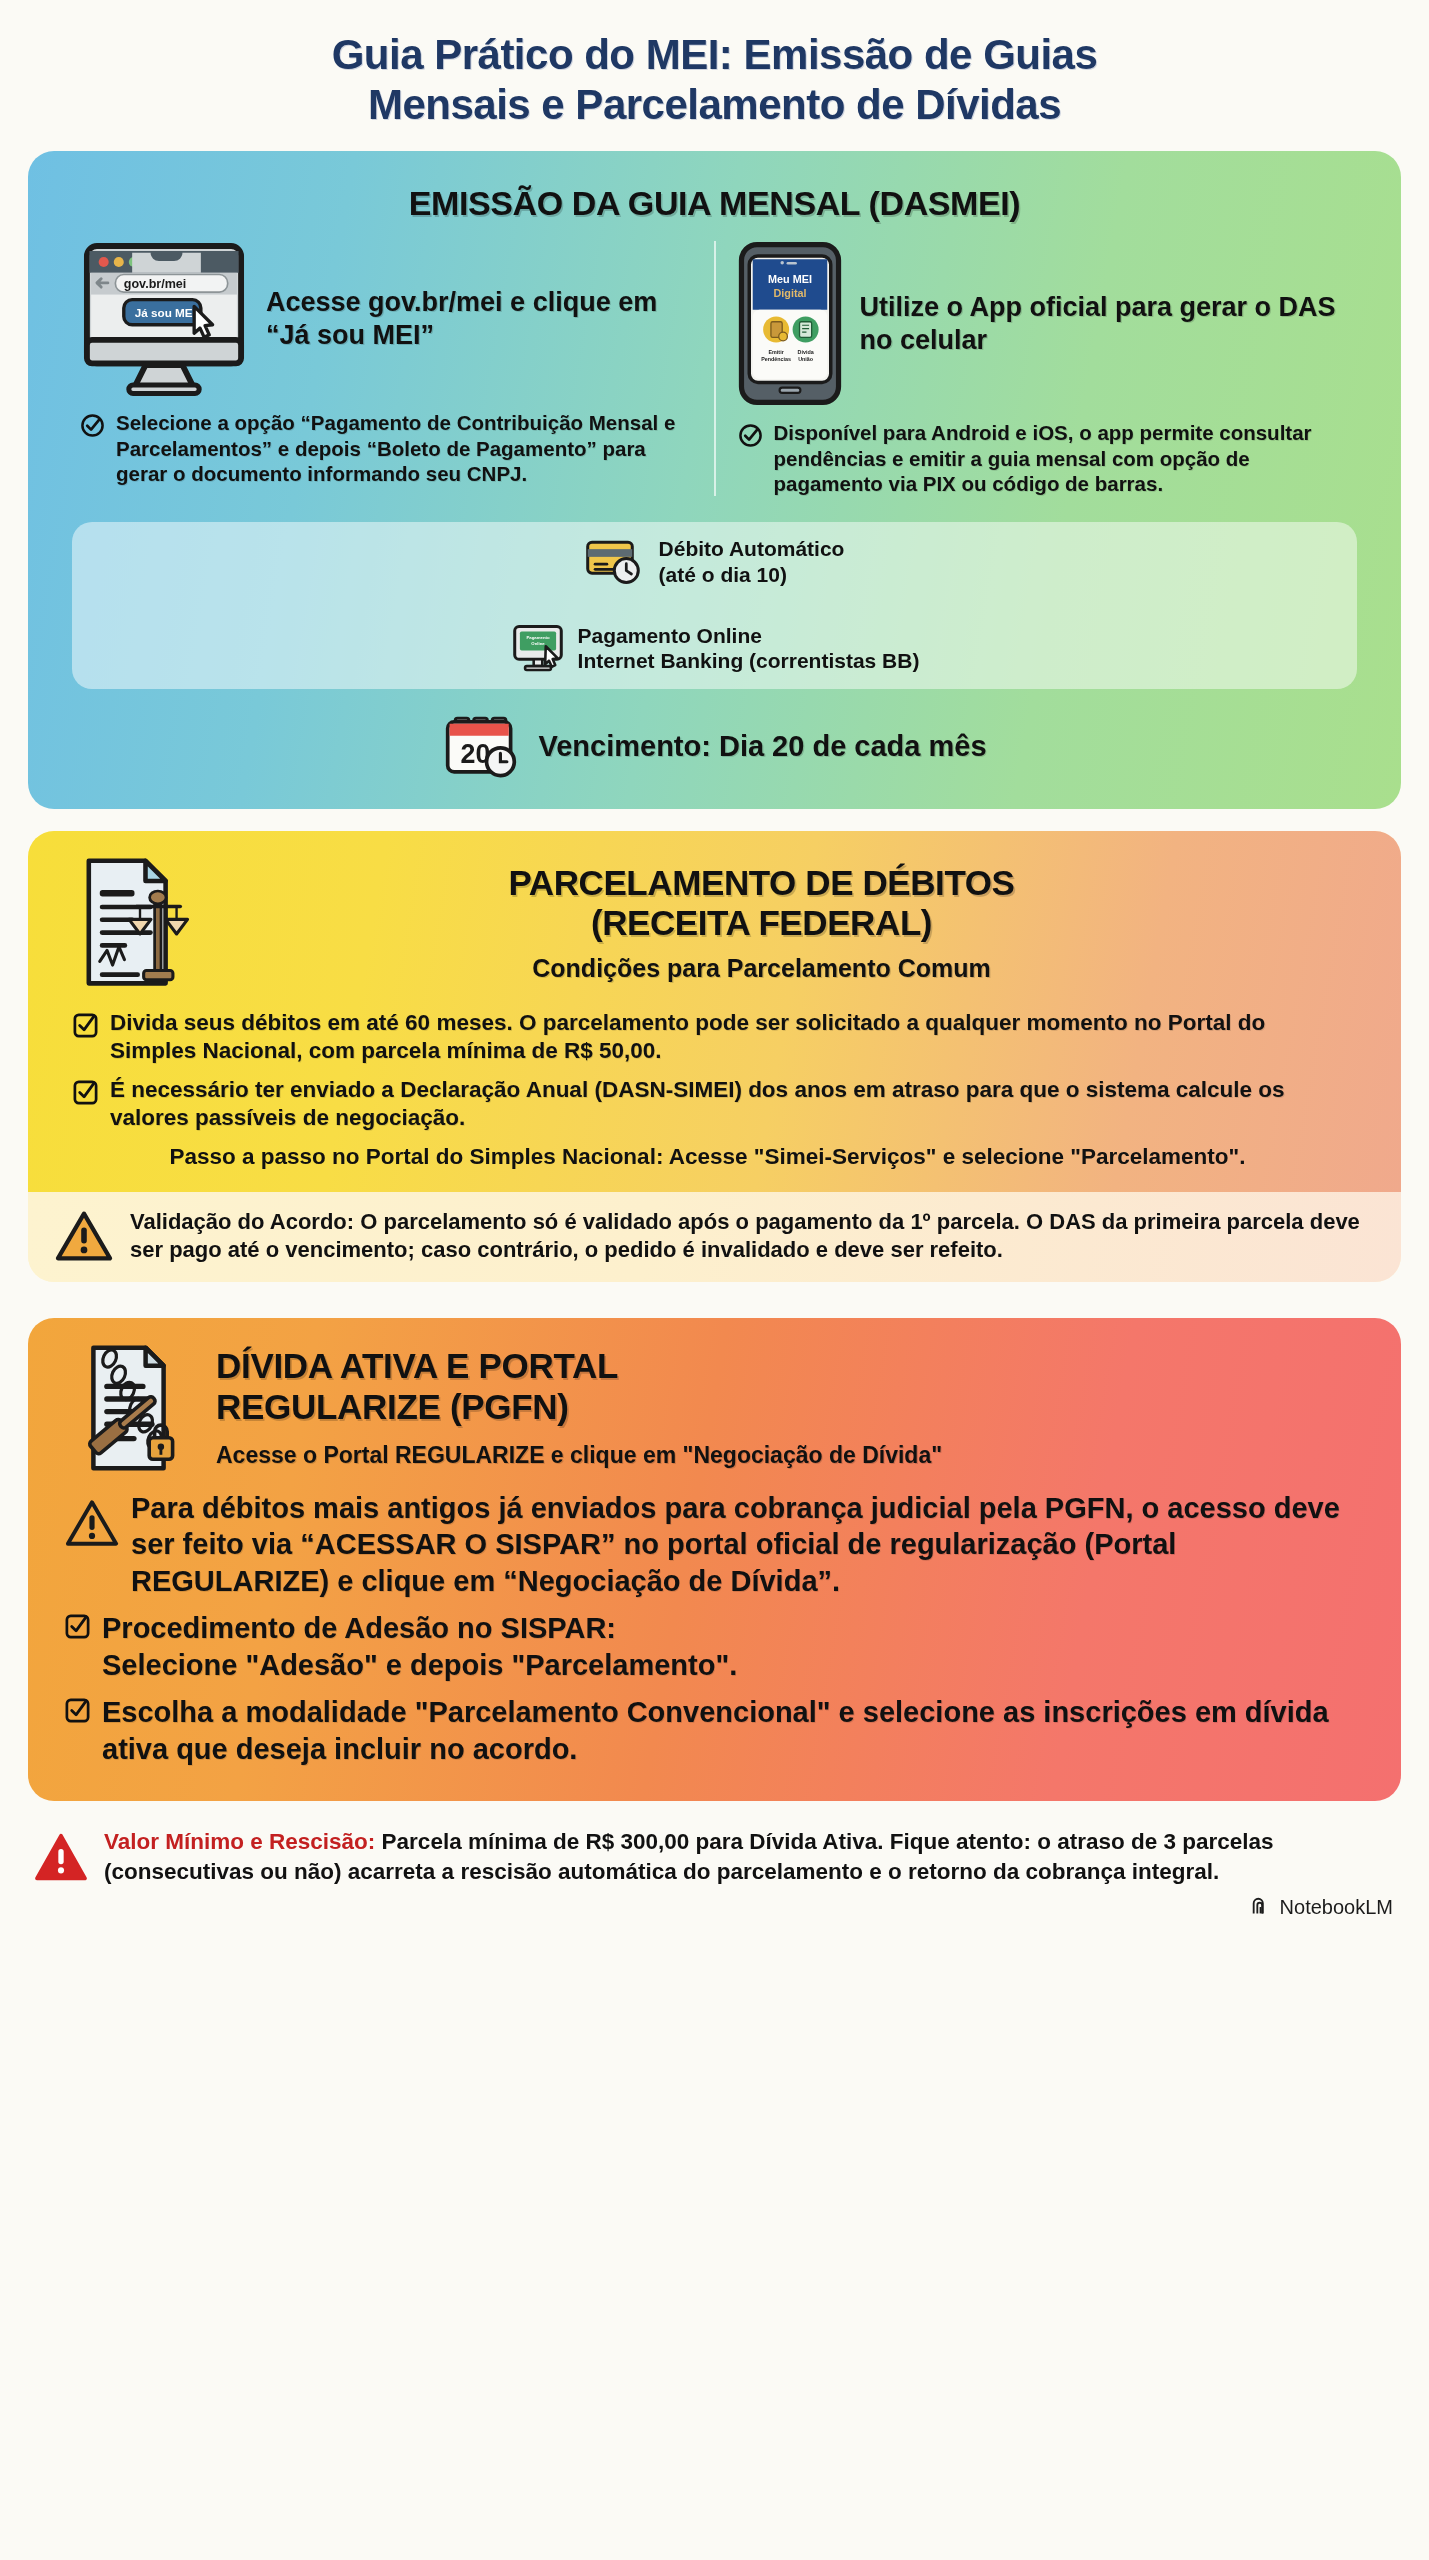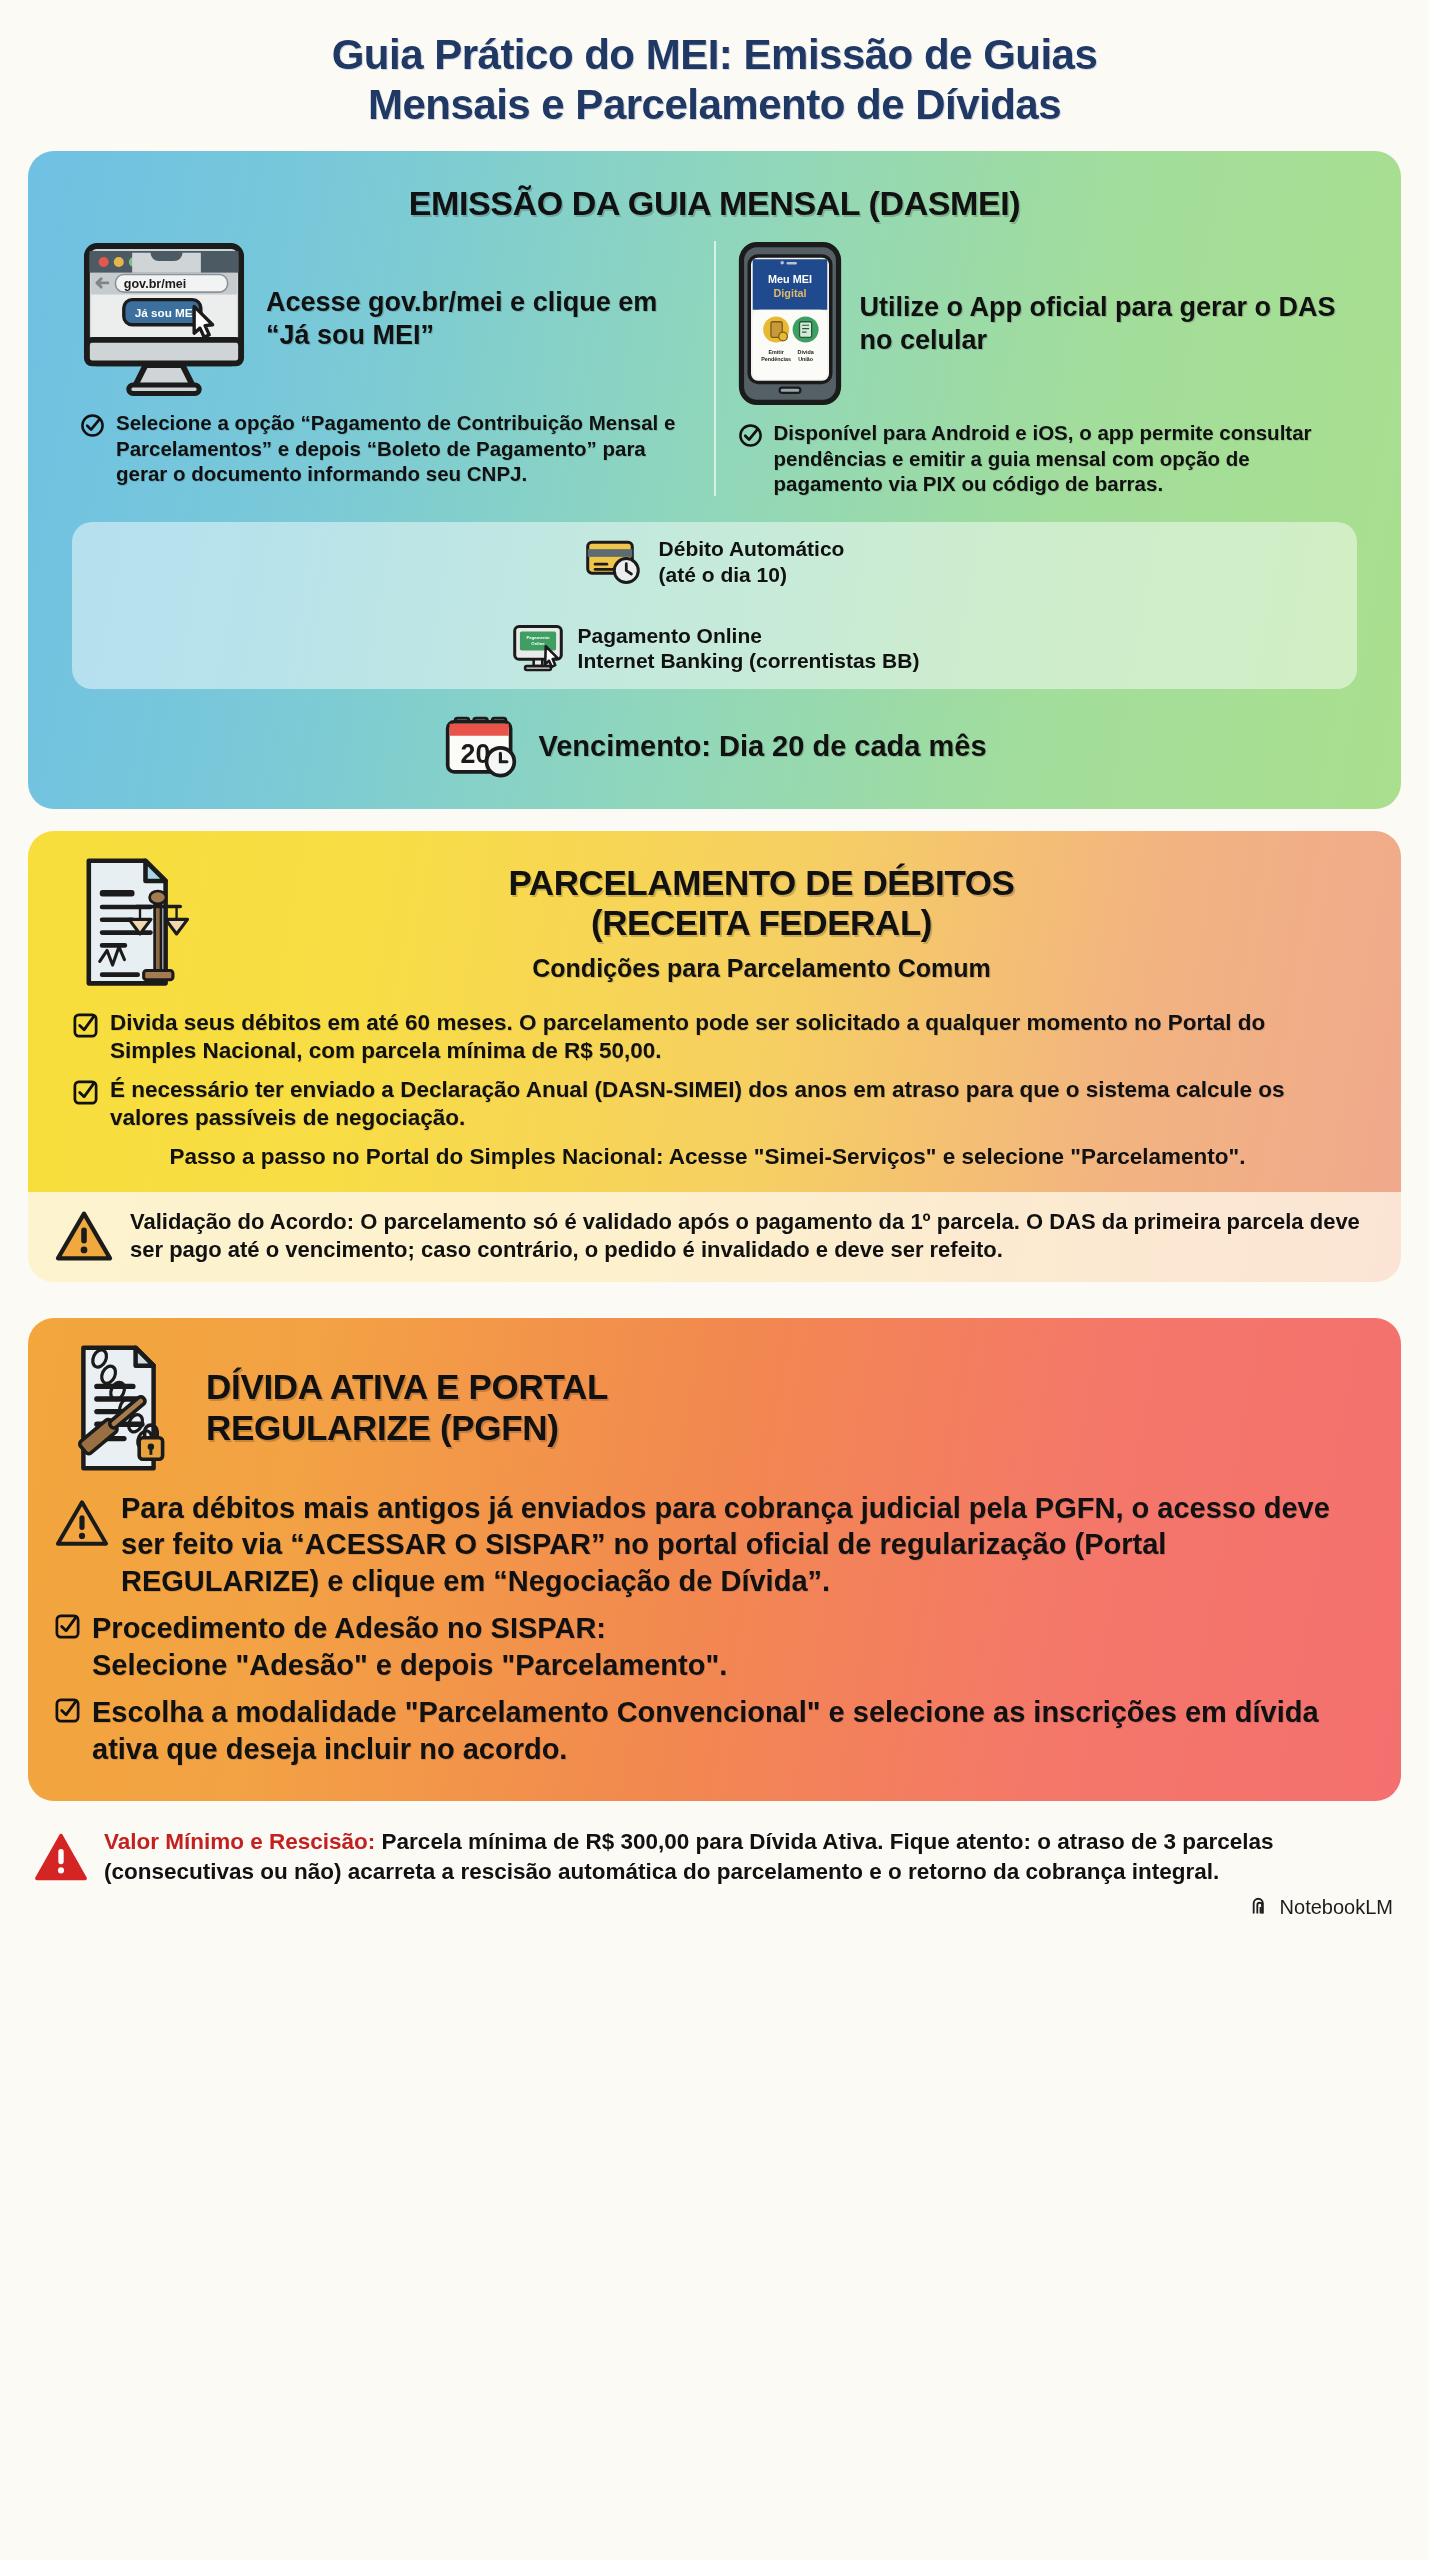--- a/index.html
+++ b/index.html
@@ -193,21 +193,21 @@
     font-size: 22px;
     line-height: 1.27;
     color: #111;
     font-weight: 600;
   }
   .warn-strip .txt b { font-weight: bold; }
 
   
   .sec3 {
     background: linear-gradient(100deg, #f2a63c 0%, #f3a244 20%, #f2894f 48%, #f4776a 76%, #f4706f 100%);
-    padding: 22px 30px 24px 18px;
+    padding: 22px 30px 24px 28px;
     margin-top: 36px;
   }
   .sec3-head-row {
     display: flex;
     align-items: center;
     gap: 20px;
     padding-left: 14px;
   }
   .sec3-heads { flex: 1; }
   .sec3-title {
@@ -506,20 +506,21 @@
         <rect x="88" y="108" width="26" height="24" rx="4" fill="#e8a33d" stroke="#1b1b1b" stroke-width="4"></rect>
         <path d="M94 108v-7a7 7 0 0 1 14 0v7" fill="none" stroke="#1b1b1b" stroke-width="4"></path>
         <circle cx="101" cy="118" r="3.6" fill="#1b1b1b"></circle>
           <rect x="99.4" y="120" width="3.2" height="7" fill="#1b1b1b"></rect>
       </svg>
     </span>
     <div class="sec3-heads">
       <div class="sec3-title">
         <span>DÍVIDA ATIVA E PORTAL</span><br><span>REGULARIZE (PGFN)</span>
       </div>
+      <div class="sec3-sub">Acesse o Portal REGULARIZE e clique em "Negociação de Dívida"</div>
     </div>
   </div>
 
   <div class="sec3-body">
     <div class="bullet">
       <span class="ico" style="margin-top:8px">
         <svg width="56" height="50" viewBox="0 0 64 58">
           <path d="M32 5L60 53H4z" fill="none" stroke="#1b1b1b" stroke-width="4.5" stroke-linejoin="round"></path>
           <rect x="29" y="20" width="6" height="17" rx="3" fill="#1b1b1b"></rect>
           <circle cx="32" cy="44" r="3.6" fill="#1b1b1b"></circle>

